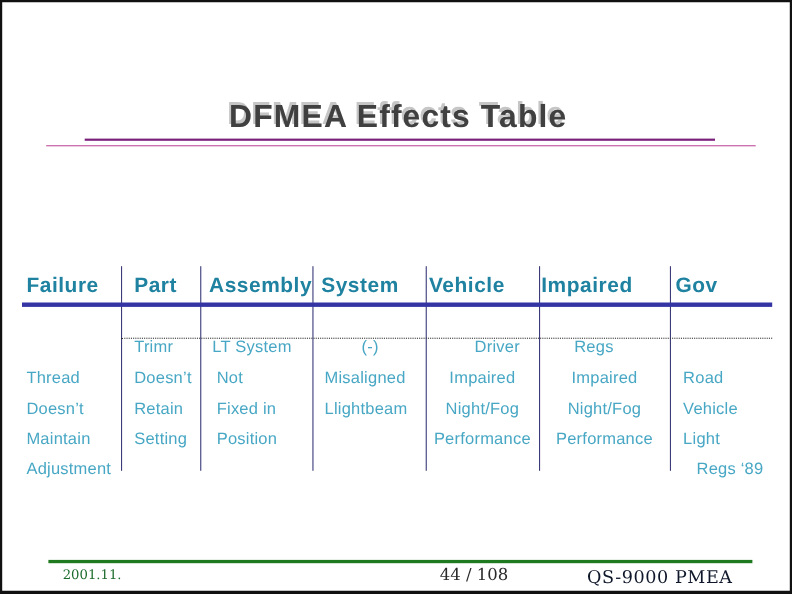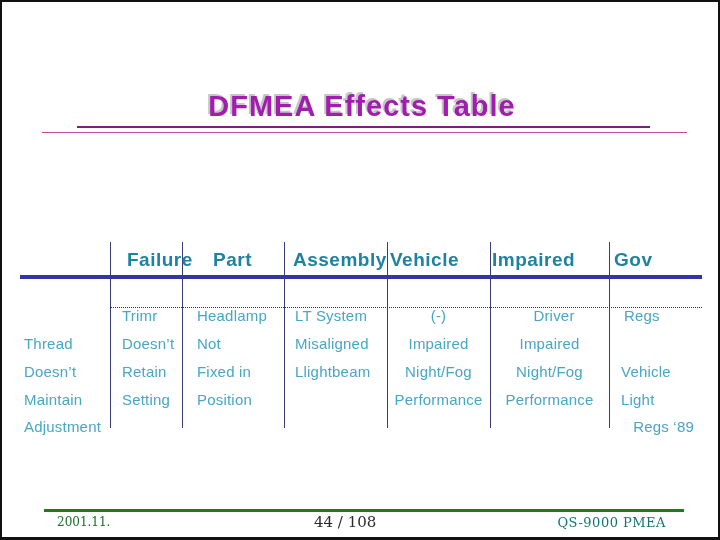--- a/index.html
+++ b/index.html
@@ -13,52 +13,52 @@
     border-bottom:3px solid #111;
     box-sizing:border-box;
     overflow:hidden;
     font-family:"Liberation Sans", sans-serif;
   }
   
   .title {
     position:absolute; top:88px; left:10px; width:700px;
     text-align:center;
     font-size:29px; font-weight:bold; letter-spacing:1px;
-    color:#a21caf;
+    color:#404040;
     text-shadow:-2px -2px 0 #c6c6c6;
   }
   .rule1 { position:absolute; top:124px; left:75px;  width:573px; height:2px; background:#7a1f7a; }
   .rule2 { position:absolute; top:130px; left:40px;  width:645px; height:1px; background:#c0509c; }
 
   
   .vline { position:absolute; top:240px; height:186px; width:1px; background:#3b3b7a; }
   .v1{left:108px} .v2{left:180px} .v3{left:282px} .v4{left:385px} .v5{left:488px} .v6{left:607px}
   .thickline  { position:absolute; top:273px; left:18px; width:682px; height:4px; background:#3434a4; }
   .dottedline { position:absolute; top:305px; left:108px; width:592px; height:0;
                 border-top:1px dotted #333; }
 
   
   .trow { position:absolute; left:18px; width:682px; display:flex; }
-  .hrow { top:247px;justify-content:flex-end; }
+  .hrow { top:247px; }
   .r1{top:285px} .r2{top:313px} .r3{top:341px} .r4{top:369px} .r5{top:396px}
 
   .hcell {
     font-size:19px; font-weight:bold; color:#1e82a0; letter-spacing:0.5px;
     white-space:nowrap; overflow:visible; box-sizing:border-box;
   }
   .dcell {
     font-size:15px; color:#47a7c4; letter-spacing:0.2px;
     white-space:nowrap; overflow:visible; box-sizing:border-box;margin-top:20px;
   }
   
   .c1{width:90px}  .c2{width:72px}  .c3{width:102px} .c4{width:103px}
   .c5{width:103px} .c6{width:119px} .c7{width:93px}
 
   
-  .hrow .c1{padding-left:4px}  .hrow .c2{padding-left:0} .hrow .c3{padding-left:8px}
+  .hrow .c1{padding-left:4px}  .hrow .c2{padding-left:12px} .hrow .c3{padding-left:8px}
   .hrow .c4{padding-left:8px}  .hrow .c5{padding-left:3px}  .hrow .c6{padding-left:2px}
   .hrow .c7{padding-left:5px}
 
   
   .dcell.c1{padding-left:4px}
   .dcell.c2{padding-left:12px}
   .dcell.c3{padding-left:15px}
   .dcell.c4{padding-left:11px}
   .dcell.c5{text-align:center}
   .dcell.c6{text-align:center}
@@ -67,26 +67,26 @@
   .r1 .c7{padding-left:15px}
   .r5 .c7{text-align:right; padding-left:0; padding-right:8px}
 
   
   .footer-rule { position:absolute; top:507px; left:42px; width:640px; height:3px; background:#1f7a1f; }
   .footer-date {
     position:absolute; top:513px; left:55px;
     font-family:"DejaVu Serif", serif; font-size:12px; color:#1c6b2c;
   }
   .footer-page {
-    position:absolute; top:511px; left:312px; width:160px; text-align:left;
+    position:absolute; top:511px; left:300px; width:160px; text-align:right;
     font-family:"DejaVu Serif", serif; font-size:15px; color:#2a2a2a;
   }
   .footer-doc {
     position:absolute; top:513px; right:52px;
-    font-family:"DejaVu Serif", serif; font-size:13px; color:#0f766e; letter-spacing:0.5px;
+    font-family:"DejaVu Serif", serif; font-size:16px; color:#0f172a; letter-spacing:0.5px;
   }
 </style>
 </head>
 <body>
 
 <div class="slide">
 
   <div class="title">DFMEA  Effects Table</div>
   <div class="rule1"></div>
   <div class="rule2"></div>
@@ -97,41 +97,42 @@
   <div class="vline v4"></div>
   <div class="vline v5"></div>
   <div class="vline v6"></div>
   <div class="thickline"></div>
   <div class="dottedline"></div>
 
   <div class="trow hrow">
     <span class="hcell c1">Failure</span>
     <span class="hcell c2">Part</span>
     <span class="hcell c3">Assembly</span>
+    <span class="hcell c4">System</span>
     <span class="hcell c5">Vehicle</span>
     <span class="hcell c6">Impaired</span>
     <span class="hcell c7">Gov</span>
   </div>
 
   <div class="trow r1">
     <span class="dcell c1"></span>
     <span class="dcell c2">Trimr</span>
-    <span class="dcell c3">Headlamp</span>
     <span class="dcell c4">LT System</span>
     <span class="dcell c5">(-)</span>
     <span class="dcell c6">Driver</span>
     <span class="dcell c7">Regs</span>
   </div>
   <div class="trow r2">
     <span class="dcell c1">Thread</span>
     <span class="dcell c2">Doesn’t</span>
     <span class="dcell c3">Not</span>
     <span class="dcell c4">Misaligned</span>
     <span class="dcell c5">Impaired</span>
     <span class="dcell c6">Impaired</span>
+    <span class="dcell c7">Road</span>
   </div>
   <div class="trow r3">
     <span class="dcell c1">Doesn’t</span>
     <span class="dcell c2">Retain</span>
     <span class="dcell c3">Fixed in</span>
     <span class="dcell c4">Llightbeam</span>
     <span class="dcell c5">Night/Fog</span>
     <span class="dcell c6">Night/Fog</span>
     <span class="dcell c7">Vehicle</span>
   </div>

